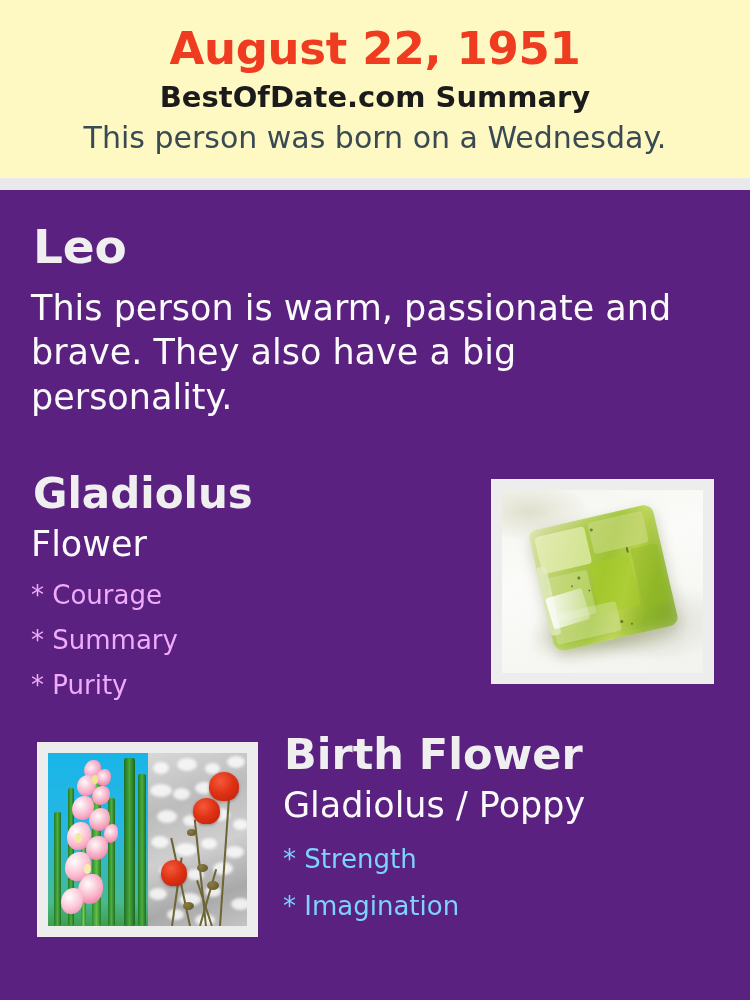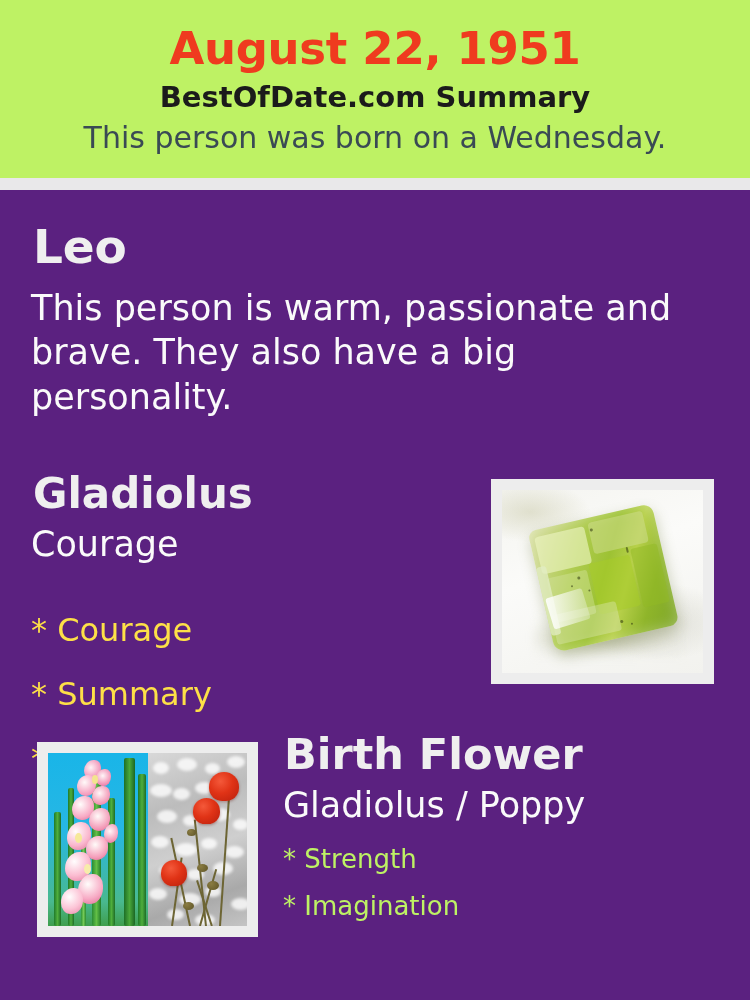--- a/index.html
+++ b/index.html
@@ -18,21 +18,21 @@
     height: 1000px;
     background: #5B2180;
   }
 
   
   .header {
     position: absolute;
     left: 0; top: 0;
     width: 750px;
     height: 178px;
-    background: #bef264;
+    background: #fef9c3;
     text-align: center;
   }
   .date-title {
     margin-top: 25px;
     font-size: 45px;
     font-weight: bold;
     color: #EF3B1F;
     letter-spacing: -0.3px;
     line-height: 1.05;
     font-family: "DejaVu Sans", "Liberation Sans", sans-serif;
@@ -103,26 +103,25 @@
     font-weight: normal;
     color: #FAFAFA;
     line-height: 1;
   }
   .stone-traits {
     position: absolute;
     left: 31px; top: 392px;
     list-style: none;
   }
   .stone-traits li {
-    font-size: 32px;
-    color: #fde047;
+    font-size: 26px;
+    color: #f0abfc;
     line-height: 1;
     margin-bottom: 19px;
     white-space: nowrap;
-    margin-top: 32px;
   }
 
   
   .flower-heading {
     position: absolute;
     left: 284px; top: 543px;
     font-size: 43px;
     font-weight: bold;
     color: #EFEFEF;
     line-height: 1;
@@ -135,21 +134,21 @@
     color: #FAFAFA;
     line-height: 1;
   }
   .flower-traits {
     position: absolute;
     left: 283px; top: 656px;
     list-style: none;
   }
   .flower-traits li {
     font-size: 26px;
-    color: #bef264;
+    color: #7dd3fc;
     line-height: 1;
     margin-bottom: 21px;
     white-space: nowrap;
   }
 
   
   .frame {
     position: absolute;
     background: #EDEDED;
     padding: 11px;
@@ -292,21 +291,21 @@
     <div class="born-line">This person was born on a Wednesday.</div>
   </div>
   <div class="divider-band"></div>
 
   <div class="body-panel">
 
     <div class="zodiac-name">Leo</div>
     <div class="zodiac-desc">This person is warm, passionate and brave. They also have a big personality.</div>
 
     <div class="stone-heading">Gladiolus</div>
-    <div class="stone-name">Courage</div>
+    <div class="stone-name">Flower</div>
     <ul class="stone-traits">
       <li>* Courage</li>
       <li>* Summary</li>
       <li>* Purity</li>
     </ul>
 
     <div class="flower-heading">Birth Flower</div>
     <div class="flower-name">Gladiolus / Poppy</div>
     <ul class="flower-traits">
       <li>* Strength</li>

